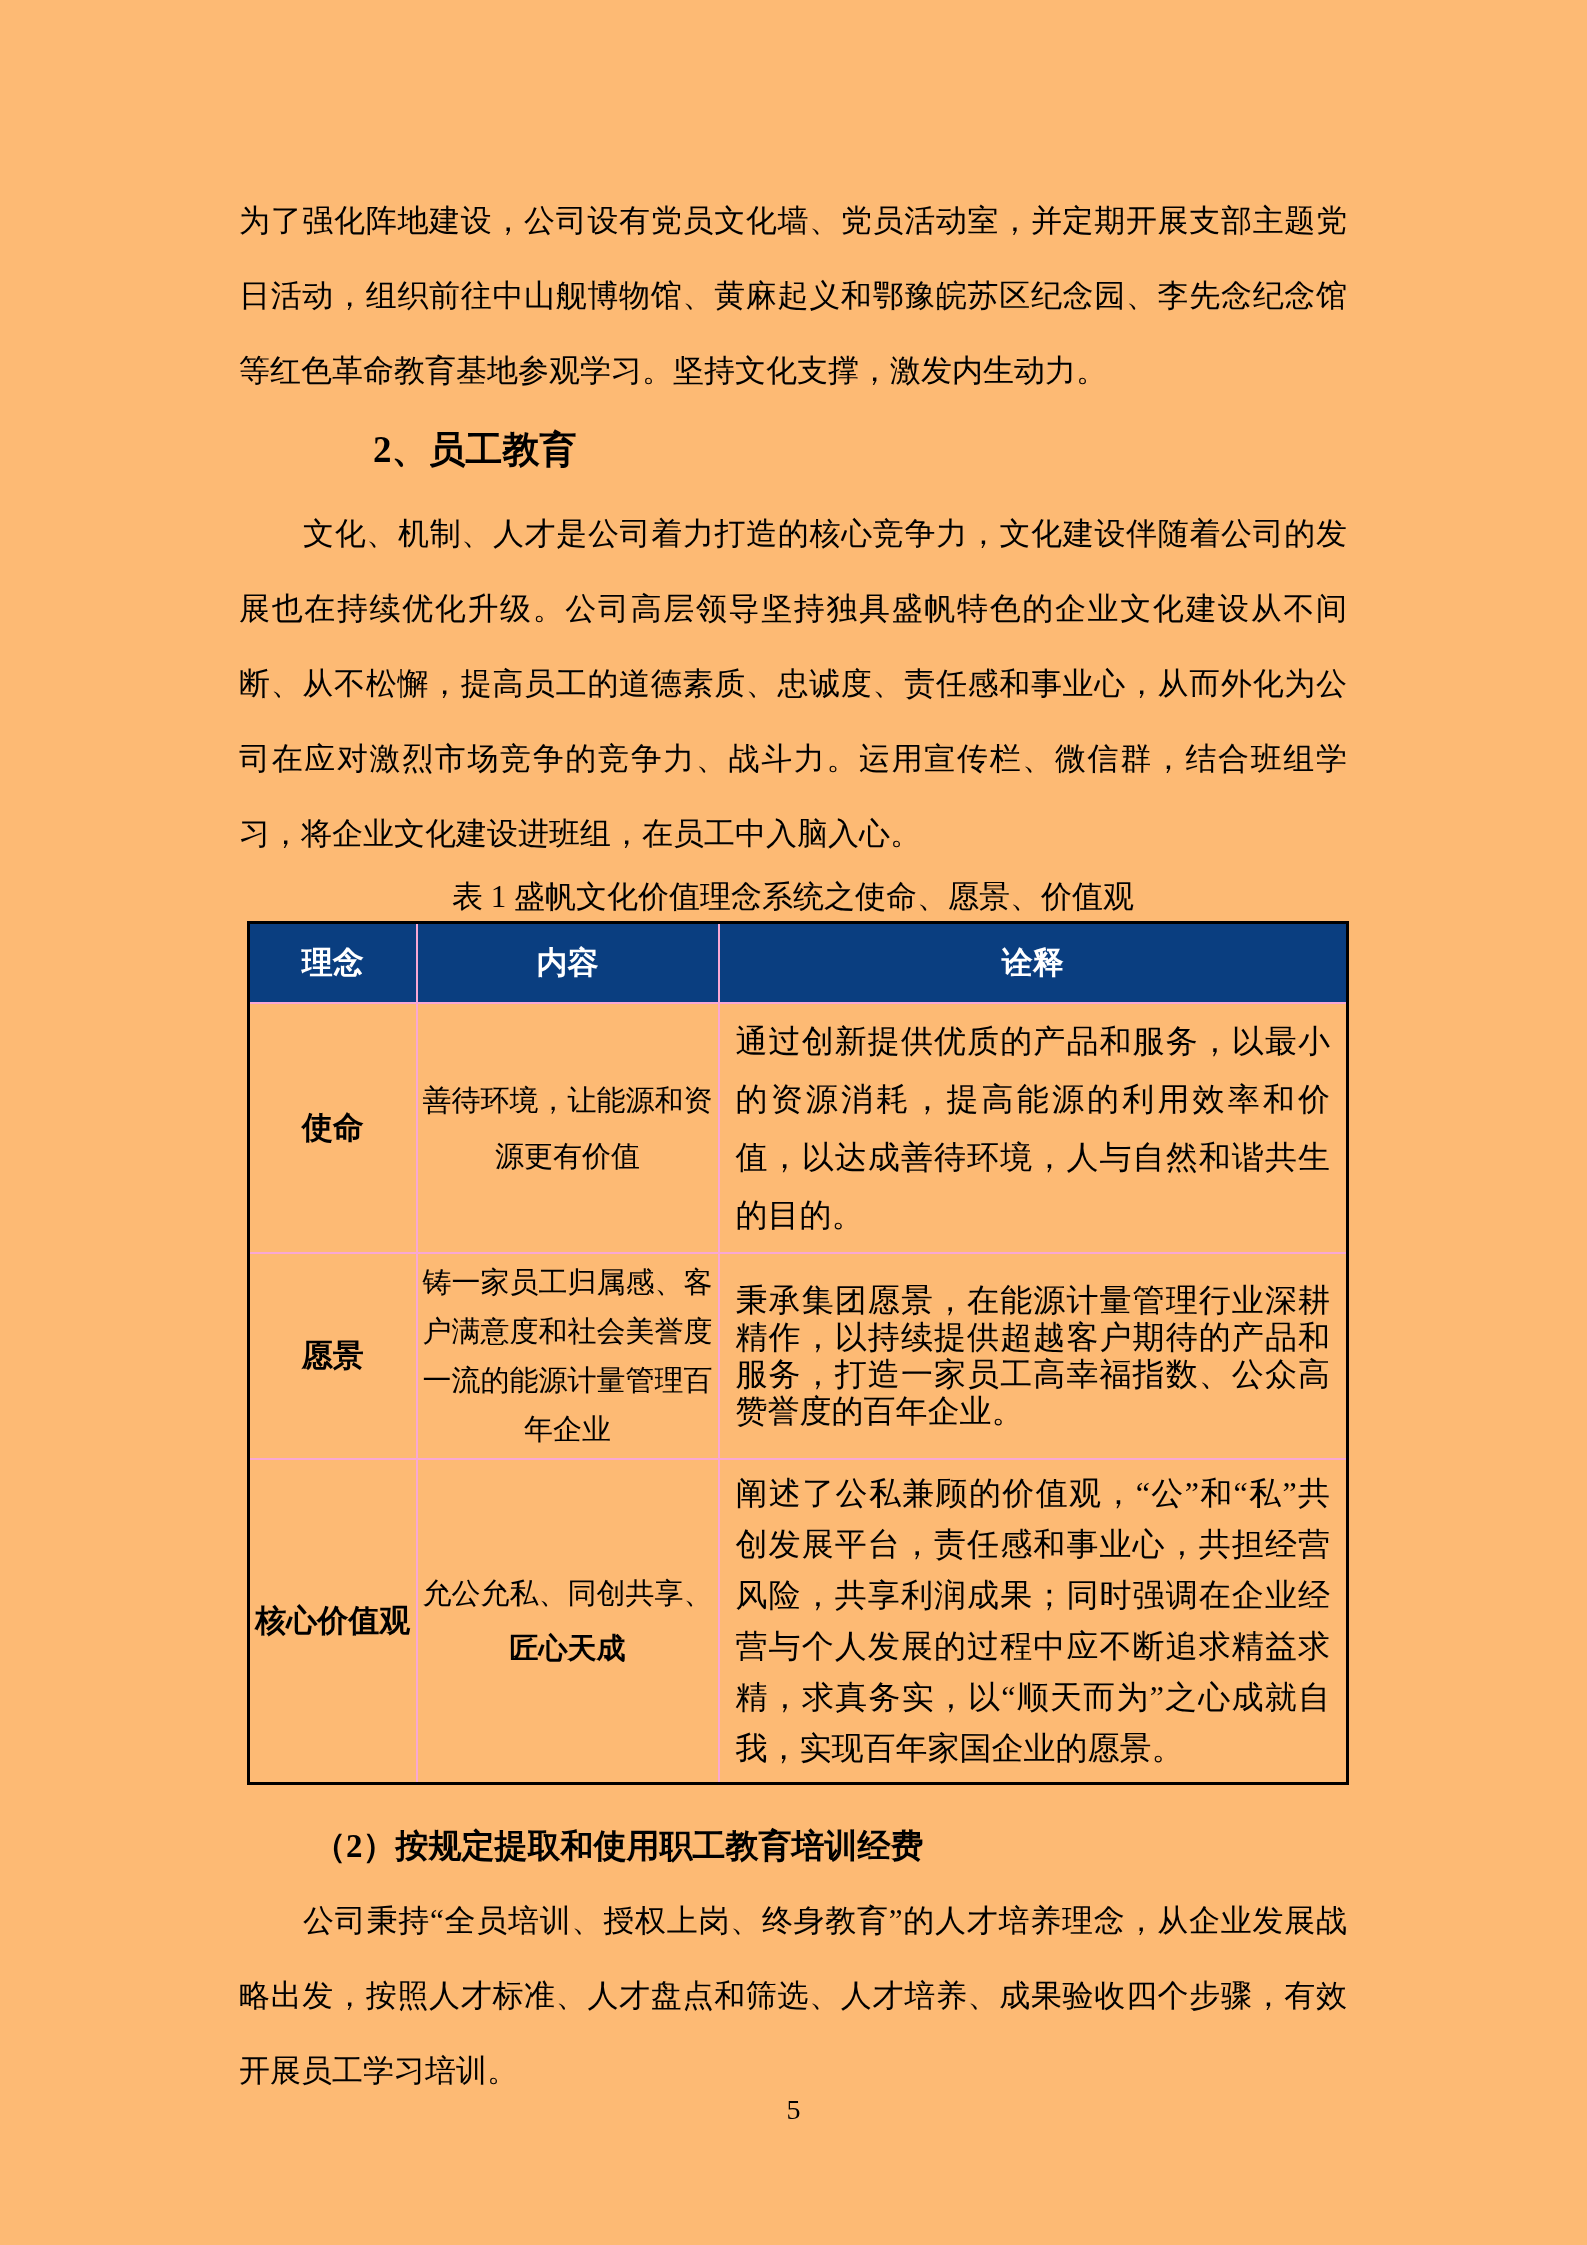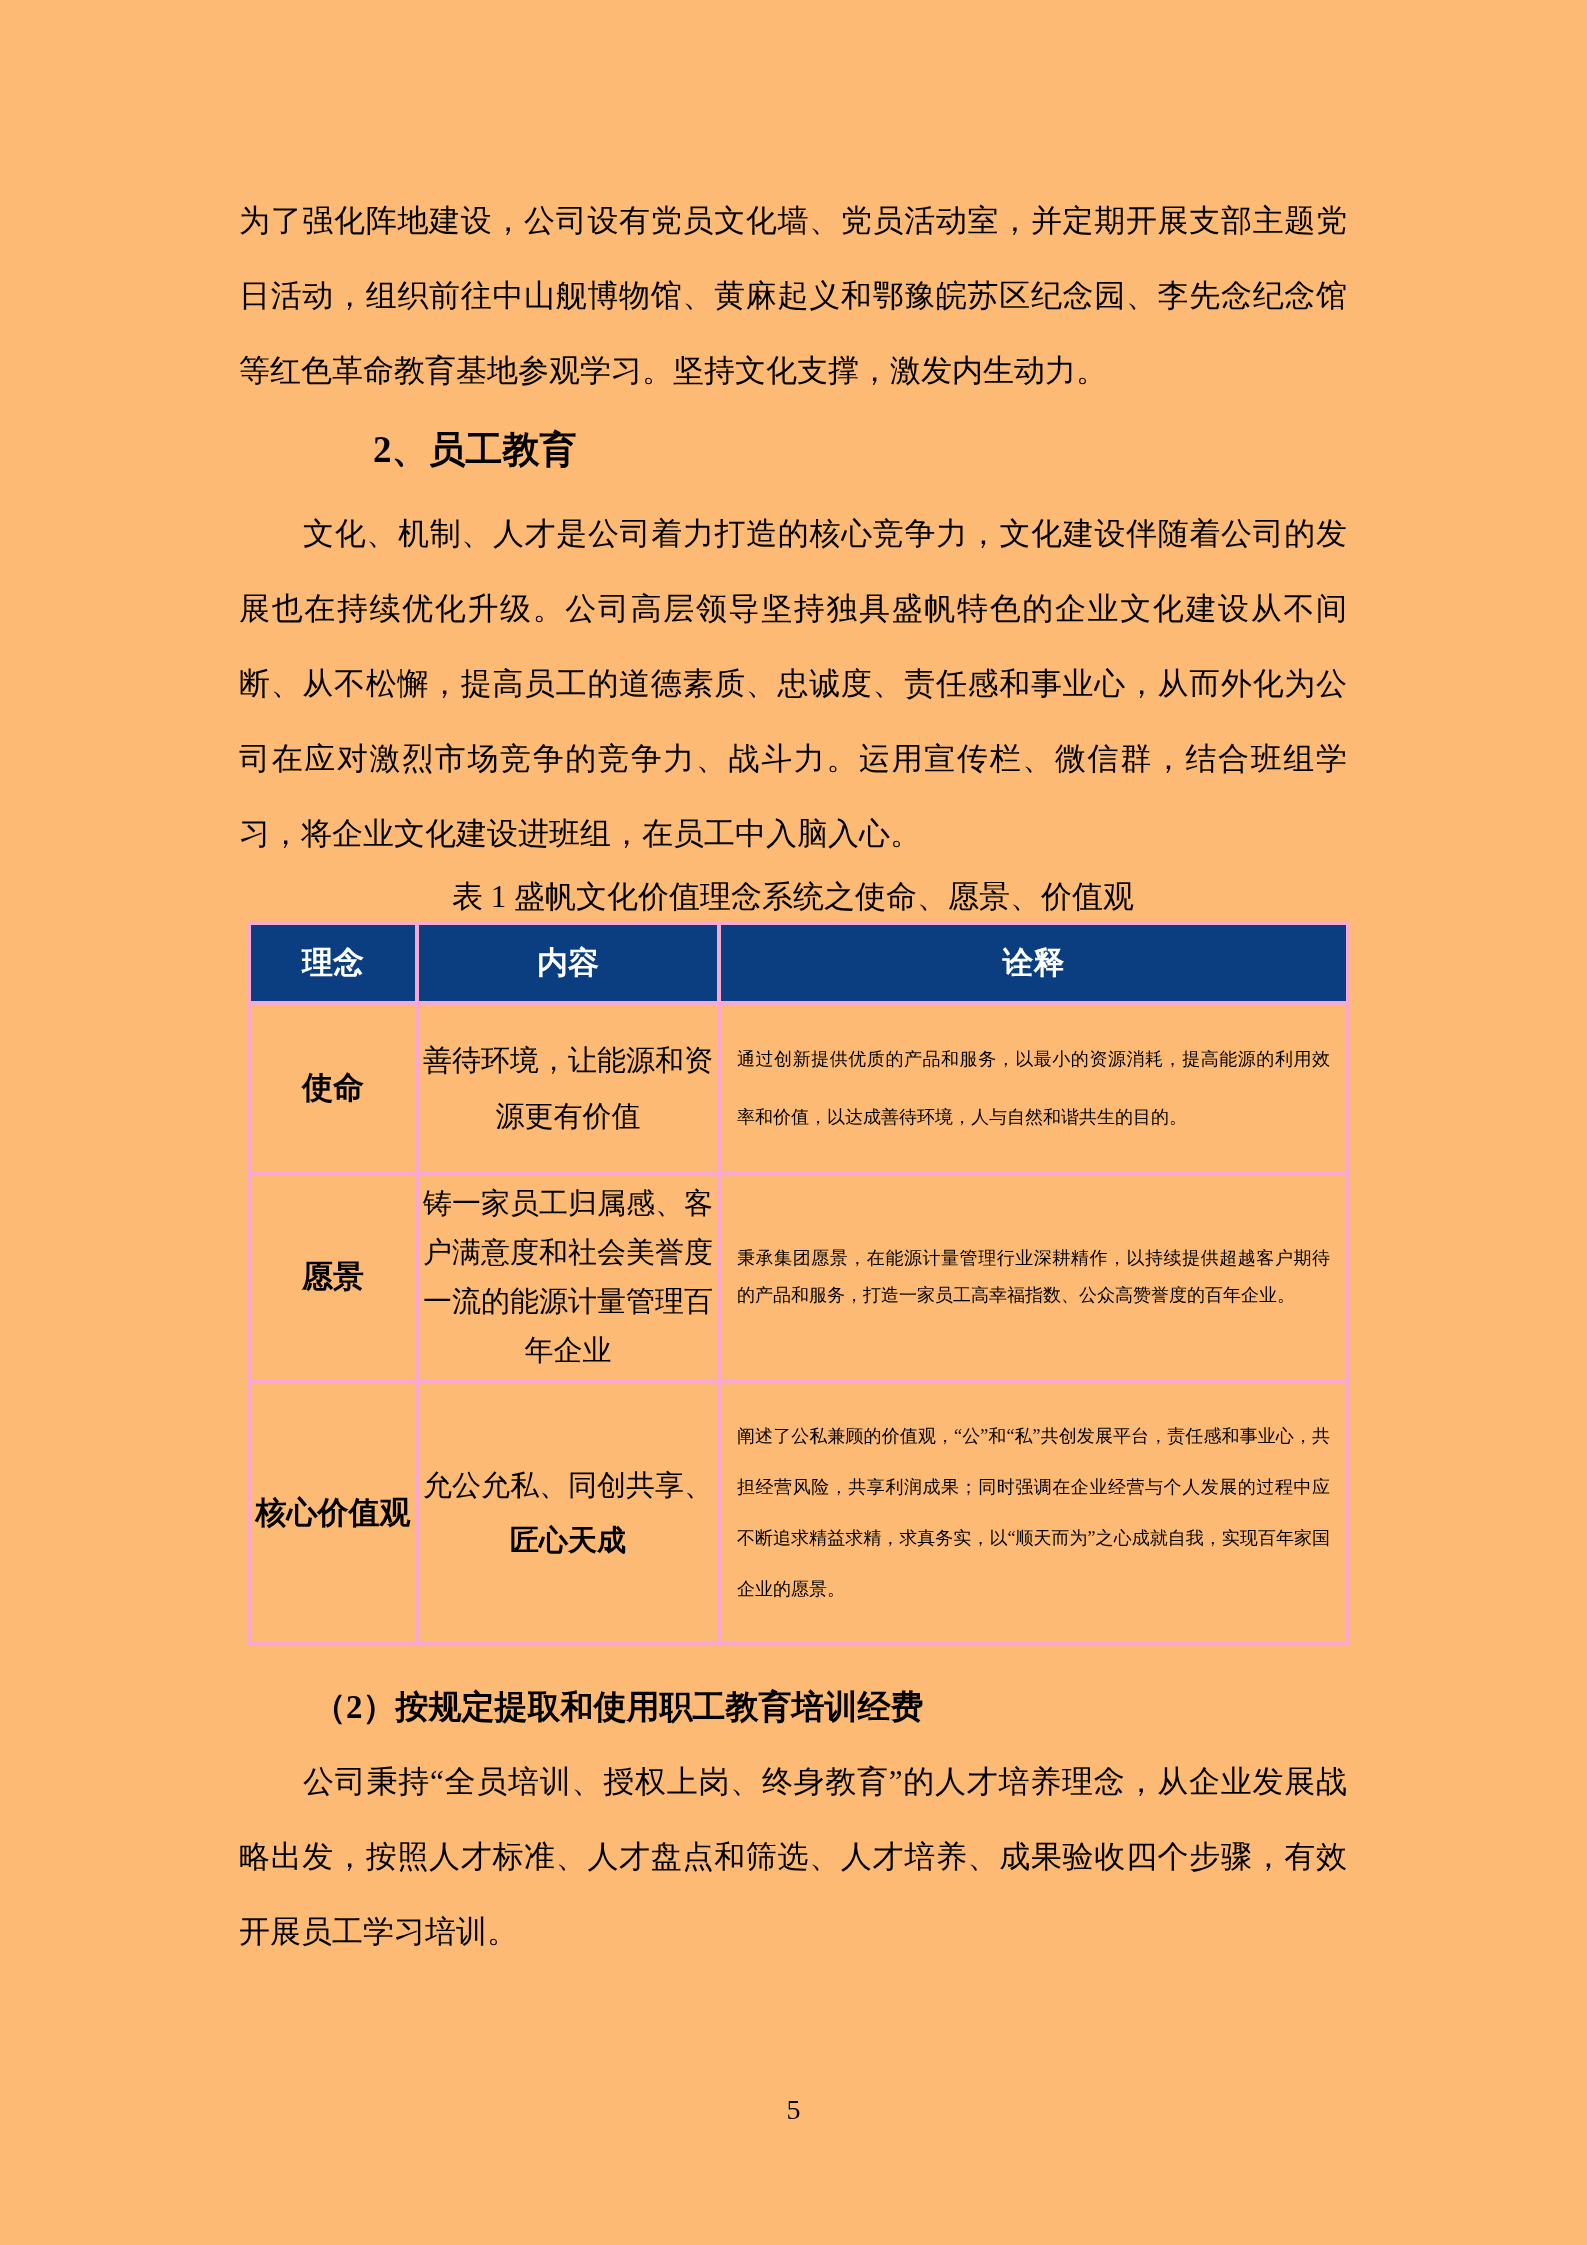--- a/index.html
+++ b/index.html
@@ -50,21 +50,21 @@
   }
   table.value-table {
     margin-left: 8px;
     margin-top: 0px;
     width: 1099px;
     border-collapse: collapse;
     table-layout: fixed;
     border: 3px solid #000;
   }
   table.value-table th, table.value-table td {
-    border: 4px solid #f9a8d4;
+    border: 2px solid #f9a8d4;
     vertical-align: middle;
   }
   .col-concept { width: 168px; }
   .col-content { width: 302px; }
   .col-interp  { width: 629px; }
   tr.head-row { height: 80px; }
   tr.head-row th {
     background: #0A3E80;
     color: #ffffff;
     font-size: 31px;
@@ -75,21 +75,21 @@
     font-size: 31px;
     font-weight: bold;
     text-align: center;
   }
   td.cell-content {
     font-size: 29px;
     text-align: center;
     padding: 4px 4px;
   }
   td.cell-interp {
-    font-size: 18px;
+    font-size: 32px;
     text-align: justify;
     padding: 8px 16px;
   }
   tr.row-1 { height: 170px; }
   tr.row-2 { height: 200px; }
   tr.row-3 { height: 263px; }
   tr.row-1 td.cell-content { line-height: 56px; }
   tr.row-2 td.cell-content { line-height: 49px; }
   tr.row-3 td.cell-content { line-height: 55px; }
   tr.row-1 td.cell-interp  { line-height: 58px; }

